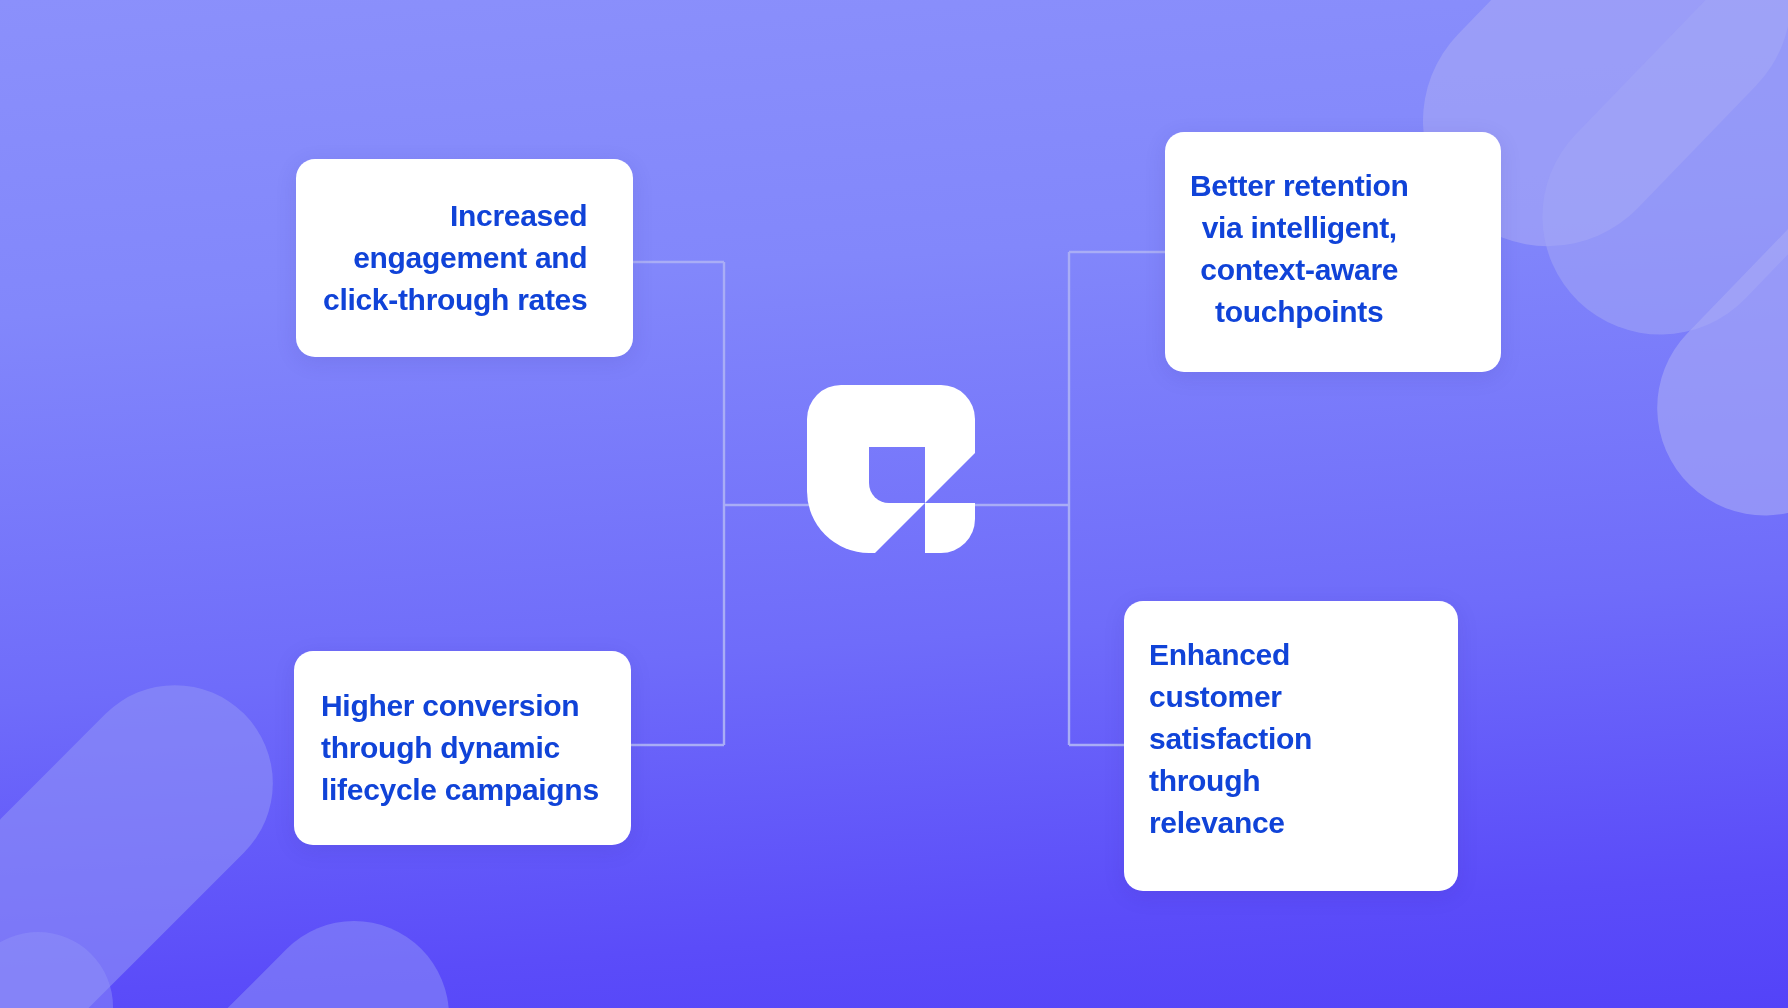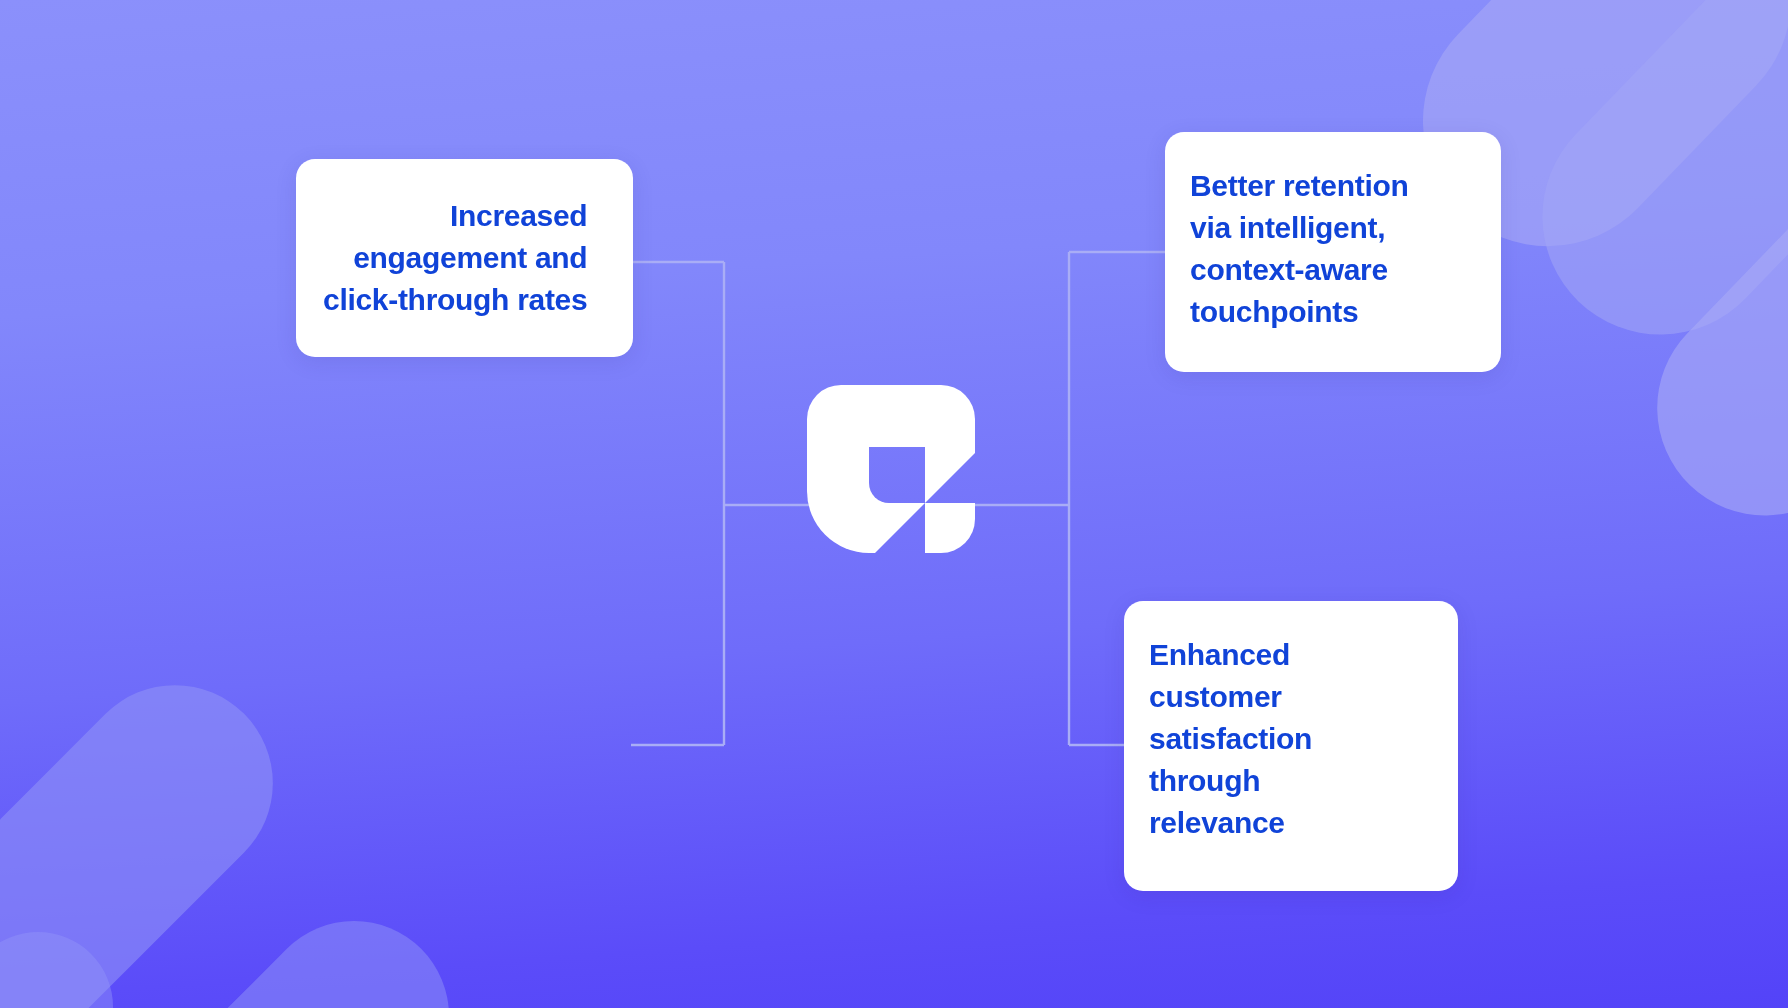--- a/index.html
+++ b/index.html
@@ -90,21 +90,21 @@
     color:#1043d8;
     font-weight:700;
     font-size:30px;
     line-height:1.40;
     letter-spacing:-0.3px;
     white-space:pre-line;
   }
 
   #card-tl { left:296px; top:159px;  width:337px; height:198px; padding:36px 8px 0 27px;text-align:right; }
   #card-bl { left:294px; top:651px;  width:337px; height:194px; padding:34px 0 0 27px; }
-  #card-tr { left:1165px; top:132px; width:336px; height:240px; padding:33px 0 0 25px; }
+  #card-tr { left:1165px; top:132px; width:336px; height:240px; padding:33px 0 0 25px;text-align:center; }
   #card-br { left:1124px; top:601px; width:334px; height:290px; padding:33px 0 0 25px; }
 </style>
 </head>
 <body>
 
 <div id="stage">
 
   <div class="deco deco-tr-1"></div>
   <div class="deco deco-tr-2"></div>
   <div class="deco deco-tr-3"></div>
@@ -141,20 +141,25 @@
     <path d="M 34 0 L 134 0 A 34 34 0 0 1 168 34 L 168 134 A 34 34 0 0 1 134 168
              L 62 168 A 62 62 0 0 1 0 106 L 0 34 A 34 34 0 0 1 34 0 Z" fill="#ffffff" mask="url(#logo-cut)"></path>
   </svg>
 
   <div class="card" id="card-tl">
     <span class="card-text">Increased
 engagement and
 click-through rates</span>
   </div>
 
+  <div class="card" id="card-bl">
+    <span class="card-text">Higher conversion
+through dynamic
+lifecycle campaigns</span>
+  </div>
 
   <div class="card" id="card-tr">
     <span class="card-text">Better retention
 via intelligent,
 context-aware
 touchpoints</span>
   </div>
 
   <div class="card" id="card-br">
     <span class="card-text">Enhanced

